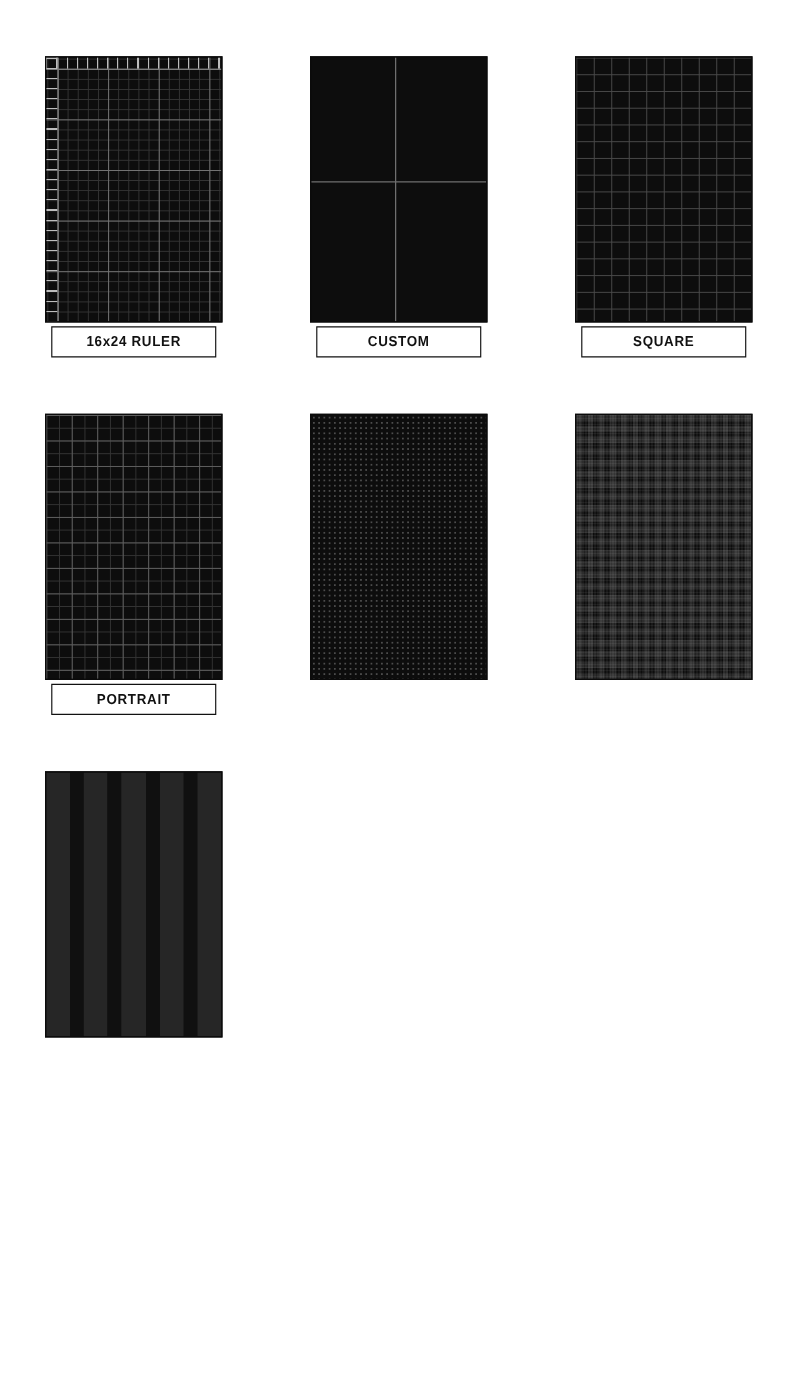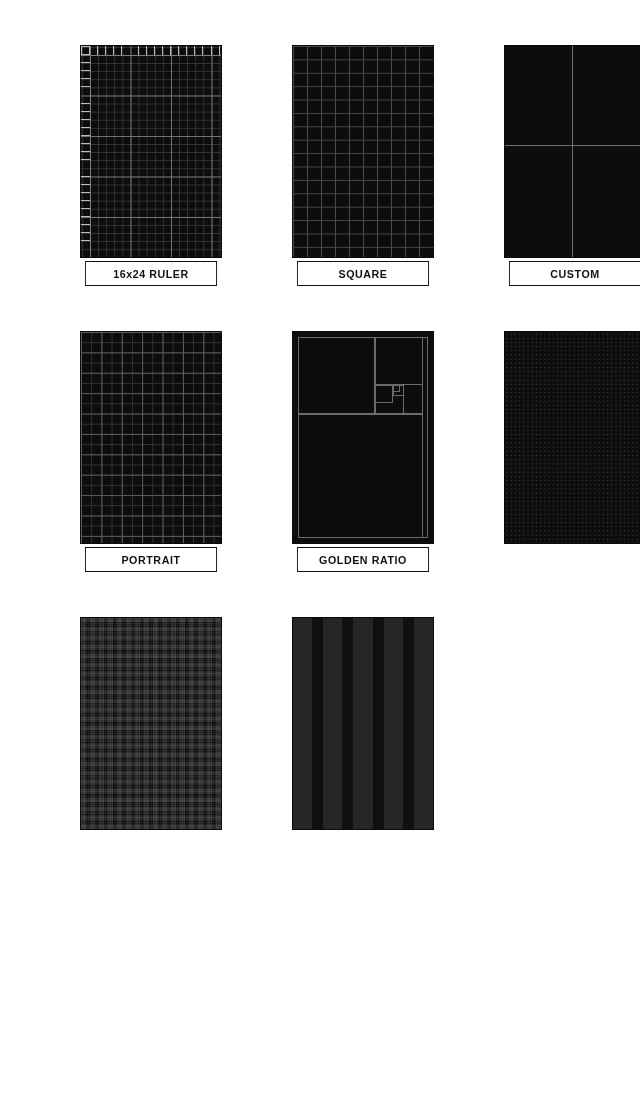--- a/index.html
+++ b/index.html
@@ -30,21 +30,20 @@
     width: 570px;
     display: grid;
     grid-template-columns: repeat(3, 142px);
     column-gap: 70px;
     row-gap: 45px;
   }
 
   .swatch-card {
     width: 168px;
     position: relative;
-    margin-left: 44px;
   }
 
   .swatch-canvas {
     position: relative;
     width: 140px;
     height: 211px;
     border: 1px solid #0b0b0b;
     background: #0d0d0d;
     overflow: hidden;
     box-sizing: content-box;
@@ -234,61 +233,42 @@
         <div class="layer rail-top"></div>
         <div class="layer rail-left"></div>
       </div>
       <div class="swatch-label">16x24 RULER</div>
     </div>
 
 
 
 
     <div class="swatch-card">
-      <div class="swatch-canvas p-square">
-        <div class="layer cells"></div>
-      </div>
-      <div class="swatch-label">SQUARE</div>
-    </div>
-
-    <div class="swatch-card">
       <div class="swatch-canvas p-custom">
         <div class="vline"></div>
         <div class="hline"></div>
       </div>
       <div class="swatch-label">CUSTOM</div>
     </div>
 
     <div class="swatch-card">
+      <div class="swatch-canvas p-square">
+        <div class="layer cells"></div>
+      </div>
+      <div class="swatch-label">SQUARE</div>
+    </div>
+
+    <div class="swatch-card">
       <div class="swatch-canvas p-portrait">
         <div class="layer minor"></div>
         <div class="layer major"></div>
       </div>
       <div class="swatch-label">PORTRAIT</div>
     </div>
 
-    <div class="swatch-card">
-      <div class="swatch-canvas p-golden">
-        <div class="gbox outer"></div>
-
-        <div class="gbox" style="left:5px; top:5px; width:125px; height:77px;"></div>
-
-        <div class="gbox" style="left:5px; top:5px; width:77px; height:77px;"></div>
-
-        <div class="gbox" style="left:82px; top:5px; width:48px; height:48px;"></div>
-
-        <div class="gbox" style="left:82px; top:53px; width:29px; height:29px;"></div>
-        <div class="gbox" style="left:82px; top:53px; width:18px; height:18px;"></div>
-        <div class="gbox" style="left:100px; top:53px; width:11px; height:11px;"></div>
-        <div class="gbox" style="left:100px; top:53px; width:7px; height:7px;"></div>
-
-        <div class="gbox" style="left:5px; top:82px; width:125px; height:124px;"></div>
-      </div>
-      <div class="swatch-label">GOLDEN RATIO</div>
-    </div>
 
 
     <div class="swatch-card">
       <div class="swatch-canvas p-dots">
         <div class="layer dots"></div>
       </div>
 
     </div>
 
     <div class="swatch-card">

